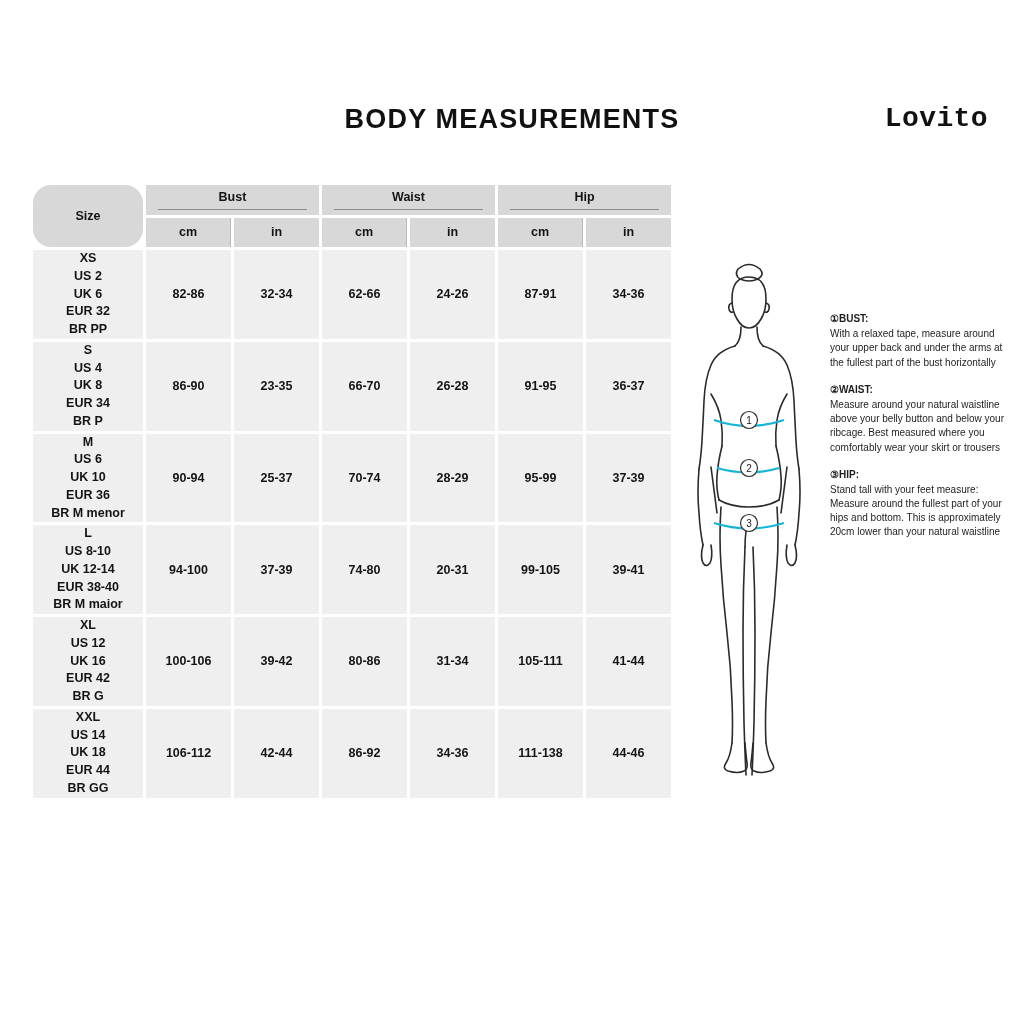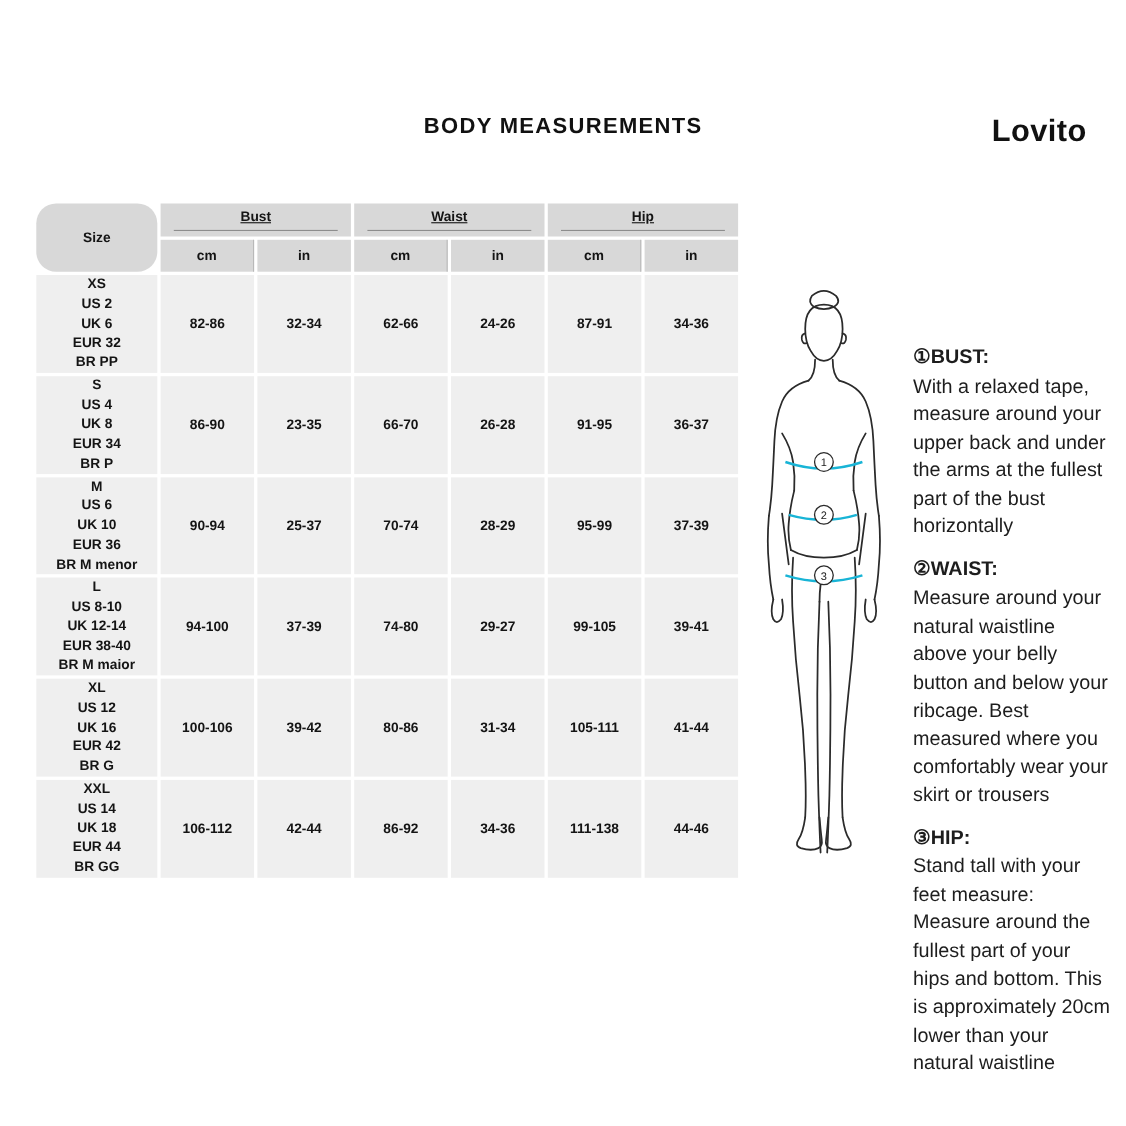--- a/index.html
+++ b/index.html
@@ -15,30 +15,30 @@
     width: 1024px; height: 1024px;
     overflow: hidden;
   }
 
   
   .title {
     position: absolute;
     left: 0; right: 0;
     top: 104px;
     text-align: center;
-    font-size: 20px;
+    font-size: 27px;
     font-weight: bold;
     letter-spacing: 1.2px;
     color: #111;
   }
   .brand {
     position: absolute;
     right: 36px;
     top: 103px;
-    font-family: Liberation Sans, sans-serif;
+    font-family: Liberation Mono, monospace;
     font-size: 28px;
     font-weight: bold;
     letter-spacing: 0.4px;
     color: #111;
   }
 
   
   .table-wrap {
     position: absolute;
     left: 30px;
@@ -58,21 +58,20 @@
     font-size: 12.5px;
     font-weight: bold;
     color: #141414;
     padding: 0;
   }
   .hdr-band { background: #d8d8d8 !important; }
   .hdr-group {
     height: 28px;
     font-size: 13.5px;
     position: relative;
-    text-decoration: underline;
   }
   .hdr-group .underline {
     display: block;
     margin: 0 auto;
     width: 86%;
     border-bottom: 1px solid #8d8d8d;
     padding-bottom: 5px;
   }
   .hdr-unit {
     height: 28px;
@@ -107,21 +106,21 @@
     height: 580px;
   }
   .figure svg { display: block; }
 
   
   .notes {
     position: absolute;
     left: 830px;
     top: 312px;
     width: 180px;
-    font-size: 18px;
+    font-size: 10px;
     line-height: 1.42;
     color: #1d1d1d;
   }
   .note { margin-bottom: 13px; }
   .note-title {
     font-weight: bold;
     display: block;
     margin-bottom: 1px;
   }
   .note-body { display: block; }
@@ -209,21 +208,21 @@
         </tr>
         <tr class="row-body">
           <td class="size-names">L
 US 8-10
 UK 12-14
 EUR 38-40
 BR M maior</td>
           <td>94-100</td>
           <td>37-39</td>
           <td>74-80</td>
-          <td>29-27</td>
+          <td>20-31</td>
           <td>99-105</td>
           <td>39-41</td>
         </tr>
         <tr class="row-body">
           <td class="size-names">XL
 US 12
 UK 16
 EUR 42
 BR G</td>
           <td>100-106</td>

